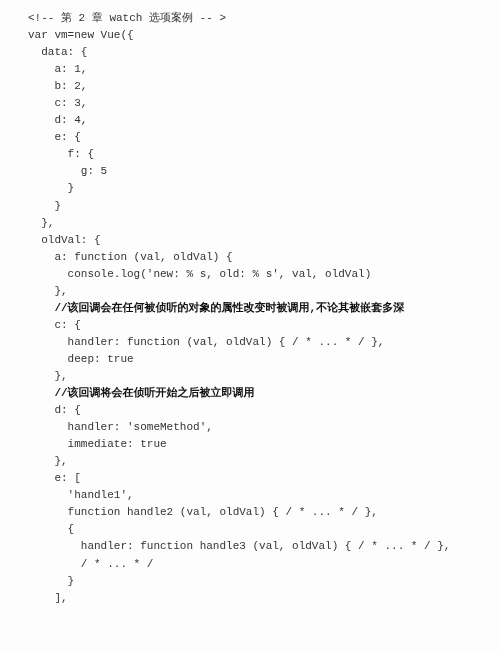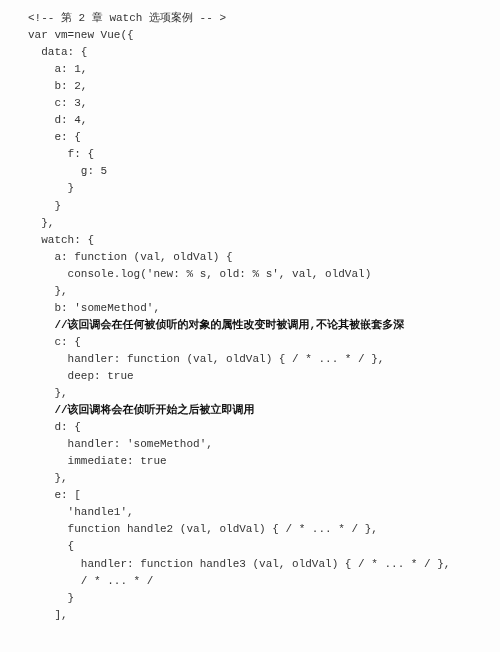--- a/index.html
+++ b/index.html
@@ -41,25 +41,24 @@
   <div class="line">    a: 1,</div>
   <div class="line">    b: 2,</div>
   <div class="line">    c: 3,</div>
   <div class="line">    d: 4,</div>
   <div class="line">    e: {</div>
   <div class="line">      f: {</div>
   <div class="line">        g: 5</div>
   <div class="line">      }</div>
   <div class="line">    }</div>
   <div class="line">  },</div>
-  <div class="line">  watch: {</div>
+  <div class="line">  oldVal: {</div>
   <div class="line">    a: function (val, oldVal) {</div>
   <div class="line">      console.log('new: % s, old: % s', val, oldVal)</div>
   <div class="line">    },</div>
-  <div class="line">    b: 'someMethod',</div>
   <div class="line bold">    //该回调会在任何被侦听的对象的属性改变时被调用,不论其被嵌套多深</div>
   <div class="line">    c: {</div>
   <div class="line">      handler: function (val, oldVal) { / * ... * / },</div>
   <div class="line">      deep: true</div>
   <div class="line">    },</div>
   <div class="line bold">    //该回调将会在侦听开始之后被立即调用</div>
   <div class="line">    d: {</div>
   <div class="line">      handler: 'someMethod',</div>
   <div class="line">      immediate: true</div>
   <div class="line">    },</div>

